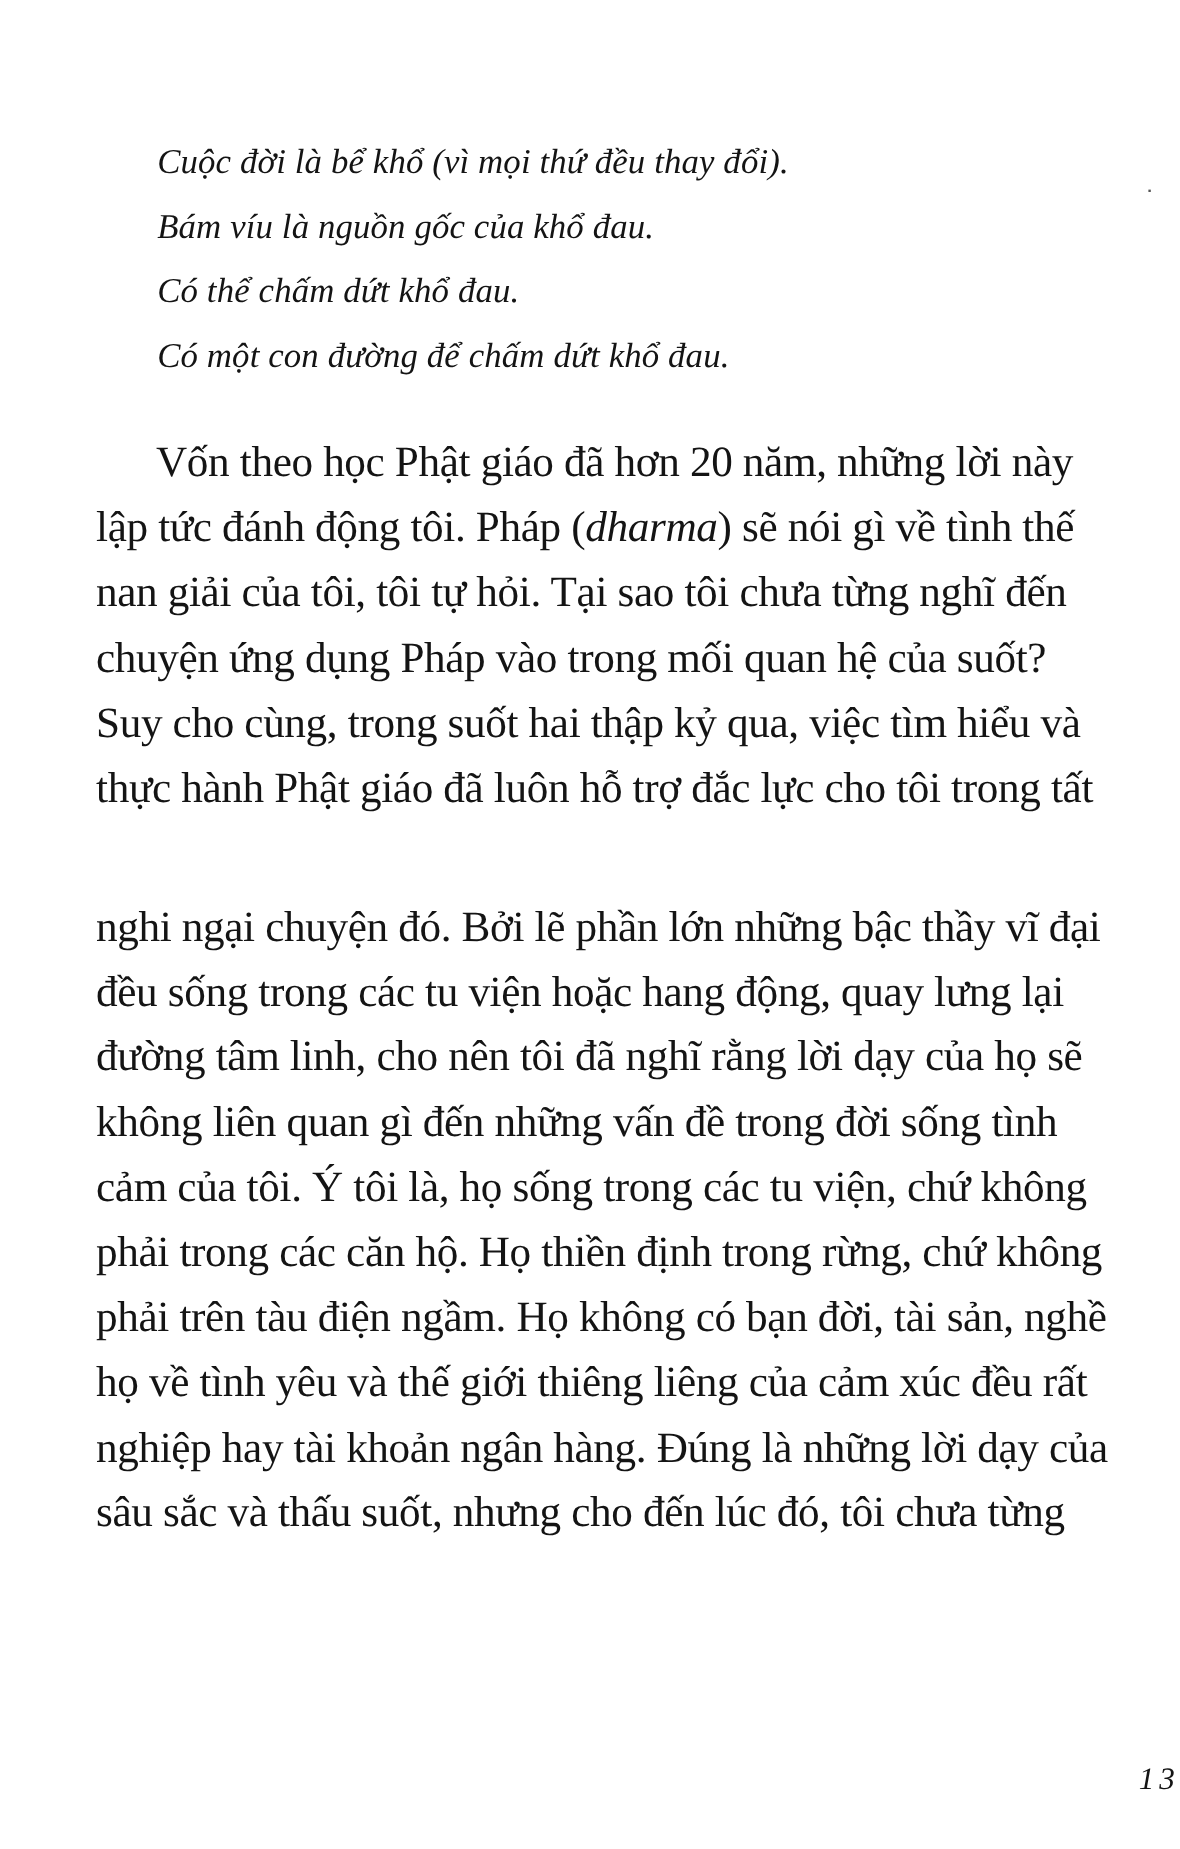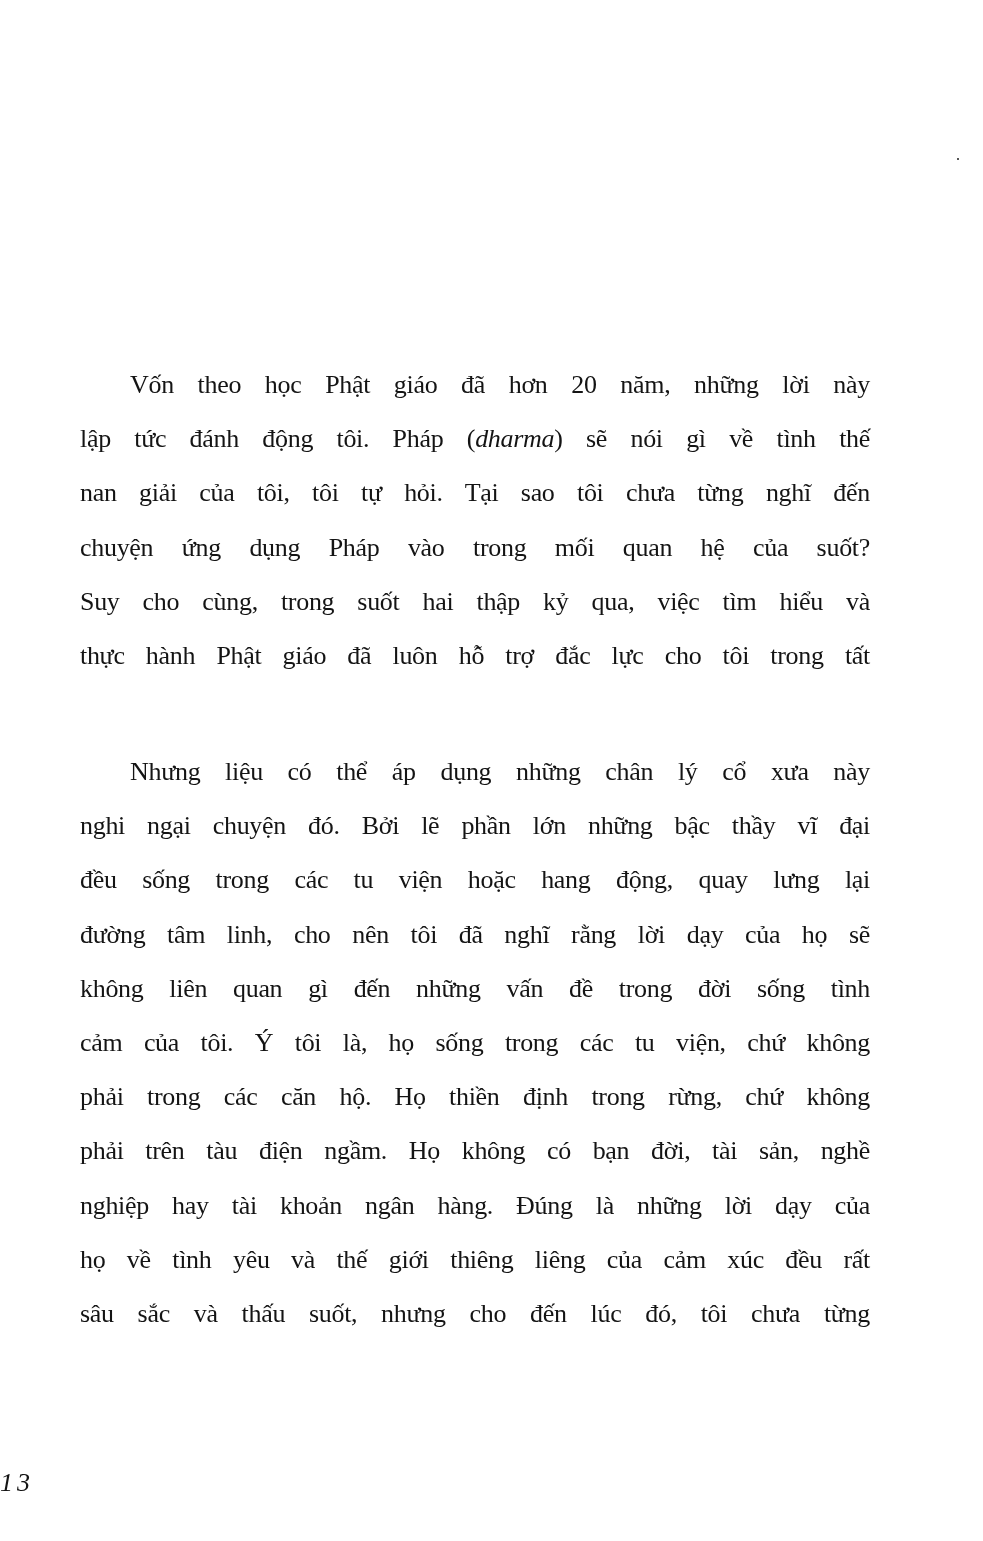--- a/index.html
+++ b/index.html
@@ -31,21 +31,21 @@
       letter-spacing: 0.1px;
     }
     .verse-line {
       display: block;
       white-space: nowrap;
     }
     .body-text {
       position: absolute;
       left: 80px;
       width: 790px;
-      font-size: 26px;
+      font-size: 36px;
       line-height: 54.2px;
       letter-spacing: -0.3px;
     }
     .para-line {
       display: block;
       white-space: nowrap;
       text-align: justify;
       text-align-last: justify;
     }
     .para-line.first {
@@ -54,60 +54,65 @@
     .para-line.last {
       text-align-last: left;
     }
     .p1 { top: 358px; }
     .p2 { top: 745px; }
     .page-number {
       position: absolute;
       left: 0;
       width: 983px;
       top: 1468px;
-      text-align: left;
+      text-align: right;
       font-style: italic;
       font-size: 26px;
       letter-spacing: 4px;
     }
     .speck {
       position: absolute;
       left: 957px;
       top: 158px;
       width: 2px;
       height: 2px;
       background: #555;
     }
     em.term { font-style: italic; }
   </style>
 </head>
 <body>
 
 <div class="page">
 
+  <div class="verse">
+    <span class="verse-line">Cuộc đời là bể khổ (vì mọi thứ đều thay đổi).</span>
+    <span class="verse-line">Bám víu là nguồn gốc của khổ đau.</span>
+    <span class="verse-line">Có thể chấm dứt khổ đau.</span>
+    <span class="verse-line">Có một con đường để chấm dứt khổ đau.</span>
+  </div>
 
   <div class="body-text p1">
     <span class="para-line first">Vốn theo học Phật giáo đã hơn 20 năm, những lời này</span>
     <span class="para-line"><span>lập tức đánh động tôi. Pháp (</span><em class="term">dharma</em><span>) sẽ nói gì về tình thế</span></span>
     <span class="para-line">nan giải của tôi, tôi tự hỏi. Tại sao tôi chưa từng nghĩ đến</span>
     <span class="para-line">chuyện ứng dụng Pháp vào trong mối quan hệ của suốt?</span>
     <span class="para-line">Suy cho cùng, trong suốt hai thập kỷ qua, việc tìm hiểu và</span>
     <span class="para-line">thực hành Phật giáo đã luôn hỗ trợ đắc lực cho tôi trong tất</span>
   </div>
 
   <div class="body-text p2">
-    <span class="para-line first">Nhưng liệu có thể áp dụng những chân lý cổ xưa này</span>
     <span class="para-line">nghi ngại chuyện đó. Bởi lẽ phần lớn những bậc thầy vĩ đại</span>
     <span class="para-line">đều sống trong các tu viện hoặc hang động, quay lưng lại</span>
     <span class="para-line">đường tâm linh, cho nên tôi đã nghĩ rằng lời dạy của họ sẽ</span>
     <span class="para-line">không liên quan gì đến những vấn đề trong đời sống tình</span>
     <span class="para-line">cảm của tôi. Ý tôi là, họ sống trong các tu viện, chứ không</span>
     <span class="para-line">phải trong các căn hộ. Họ thiền định trong rừng, chứ không</span>
     <span class="para-line">phải trên tàu điện ngầm. Họ không có bạn đời, tài sản, nghề</span>
+    <span class="para-line">họ về tình yêu và thế giới thiêng liêng của cảm xúc đều rất</span>
     <span class="para-line">nghiệp hay tài khoản ngân hàng. Đúng là những lời dạy của</span>
-    <span class="para-line">họ về tình yêu và thế giới thiêng liêng của cảm xúc đều rất</span>
     <span class="para-line">sâu sắc và thấu suốt, nhưng cho đến lúc đó, tôi chưa từng</span>
   </div>
 
   <div class="speck"></div>
 
   <div class="page-number">13</div>
 </div>
 
 </body></html>

